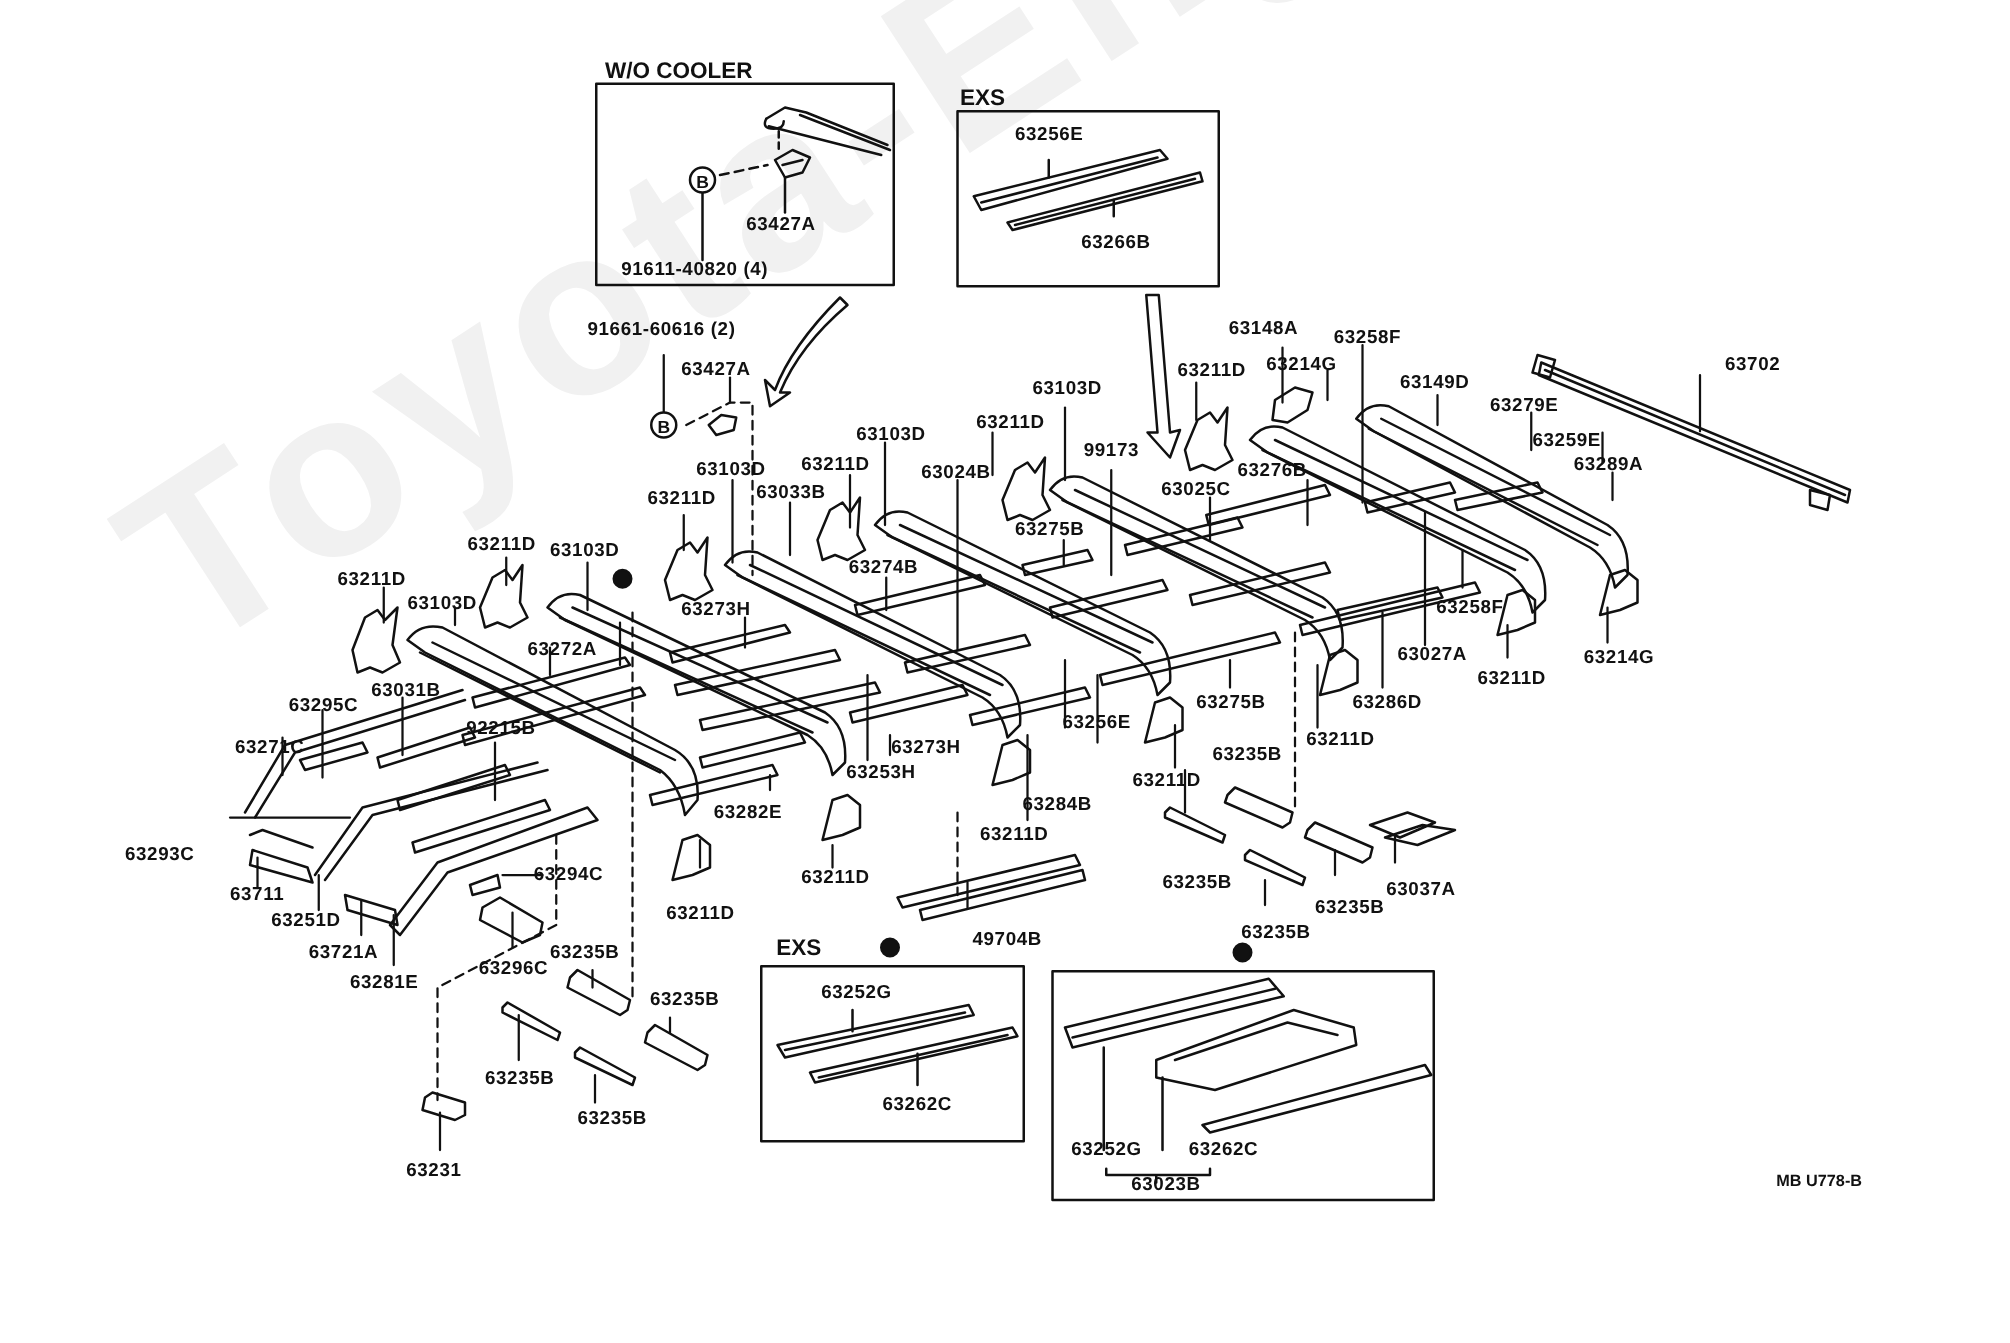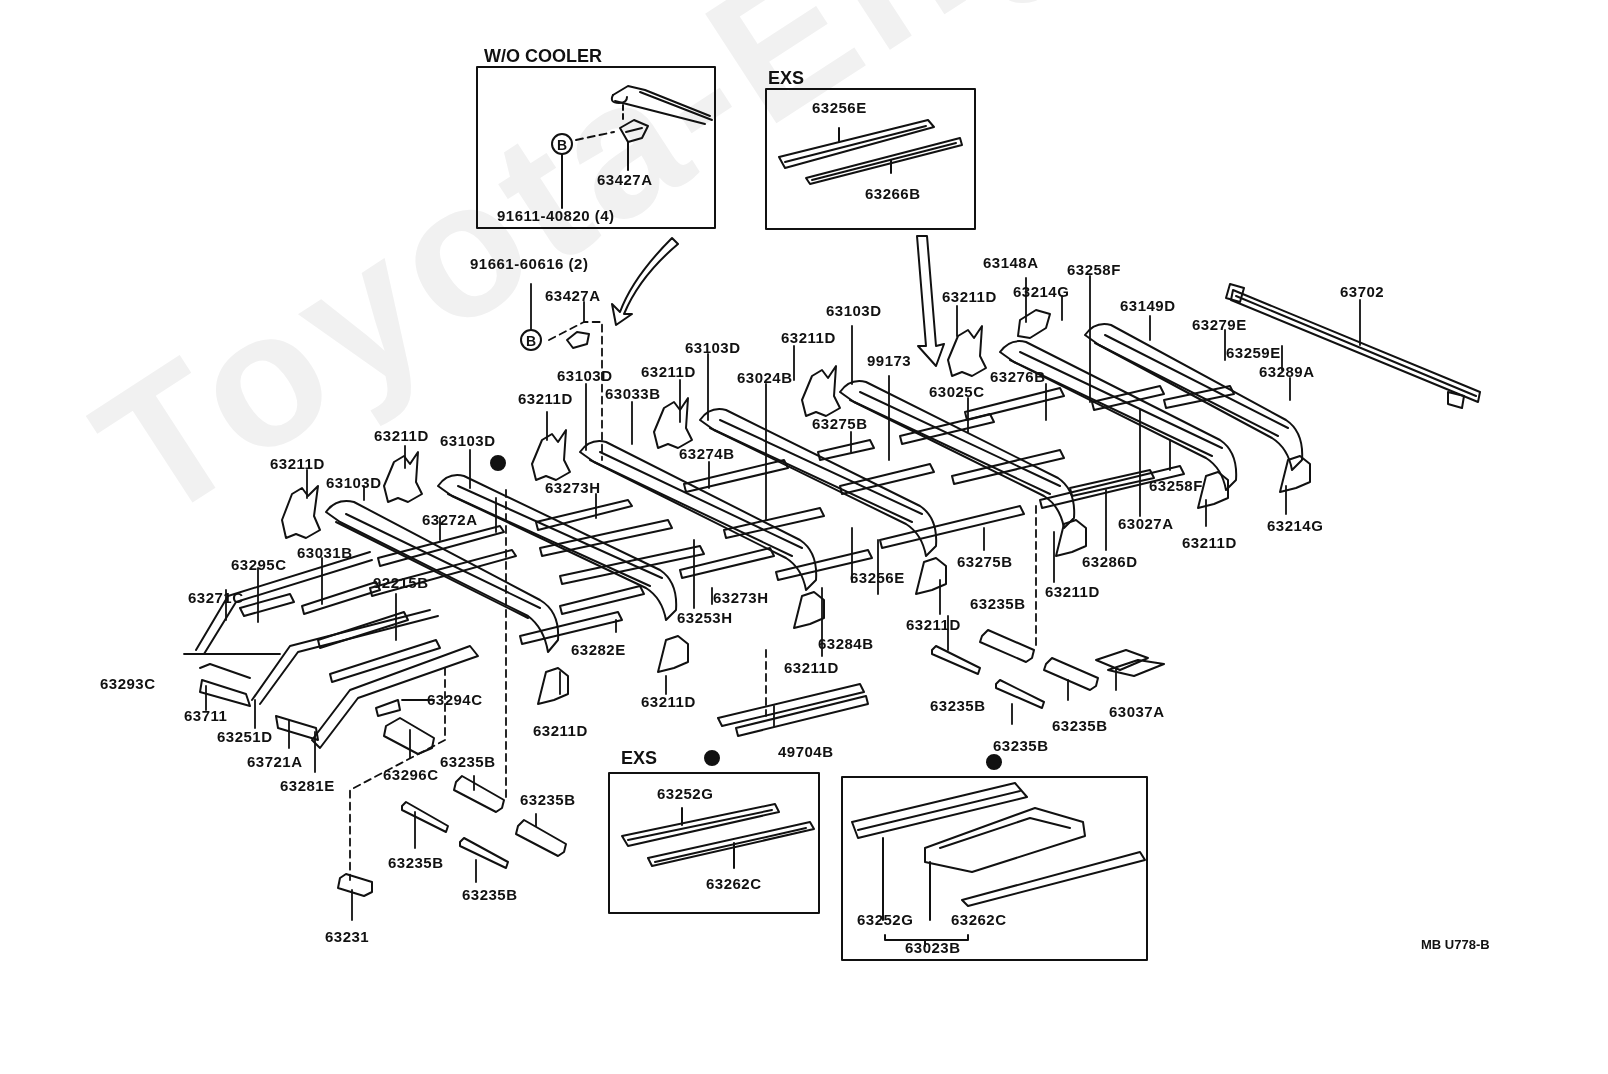--- a/index.html
+++ b/index.html
@@ -222,21 +222,21 @@
   <span class="lbl" style="left:685px;top:340px">63103D</span>
   <span class="lbl" style="left:781px;top:330px">63211D</span>
   <span class="lbl" style="left:737px;top:370px">63024B</span>
   <span class="lbl" style="left:826px;top:303px">63103D</span>
   <span class="lbl" style="left:867px;top:353px">99173</span>
   <span class="lbl" style="left:942px;top:289px">63211D</span>
   <span class="lbl" style="left:983px;top:255px">63148A</span>
   <span class="lbl" style="left:1013px;top:284px">63214G</span>
   <span class="lbl" style="left:1067px;top:262px">63258F</span>
   <span class="lbl" style="left:1120px;top:298px">63149D</span>
-  <span class="lbl" style="left:1340px;top:284px">63702</span>
+  <span class="lbl" style="left:1380px;top:284px">63702</span>
   <span class="lbl" style="left:1192px;top:317px">63279E</span>
   <span class="lbl" style="left:1226px;top:345px">63259E</span>
   <span class="lbl" style="left:1259px;top:364px">63289A</span>
   <span class="lbl" style="left:990px;top:369px">63276B</span>
   <span class="lbl" style="left:929px;top:384px">63025C</span>
   <span class="lbl" style="left:812px;top:416px">63275B</span>
   <span class="lbl" style="left:679px;top:446px">63274B</span>
   <span class="lbl" style="left:545px;top:480px">63273H</span>
   <span class="lbl" style="left:374px;top:428px">63211D</span>
   <span class="lbl" style="left:440px;top:433px">63103D</span>

